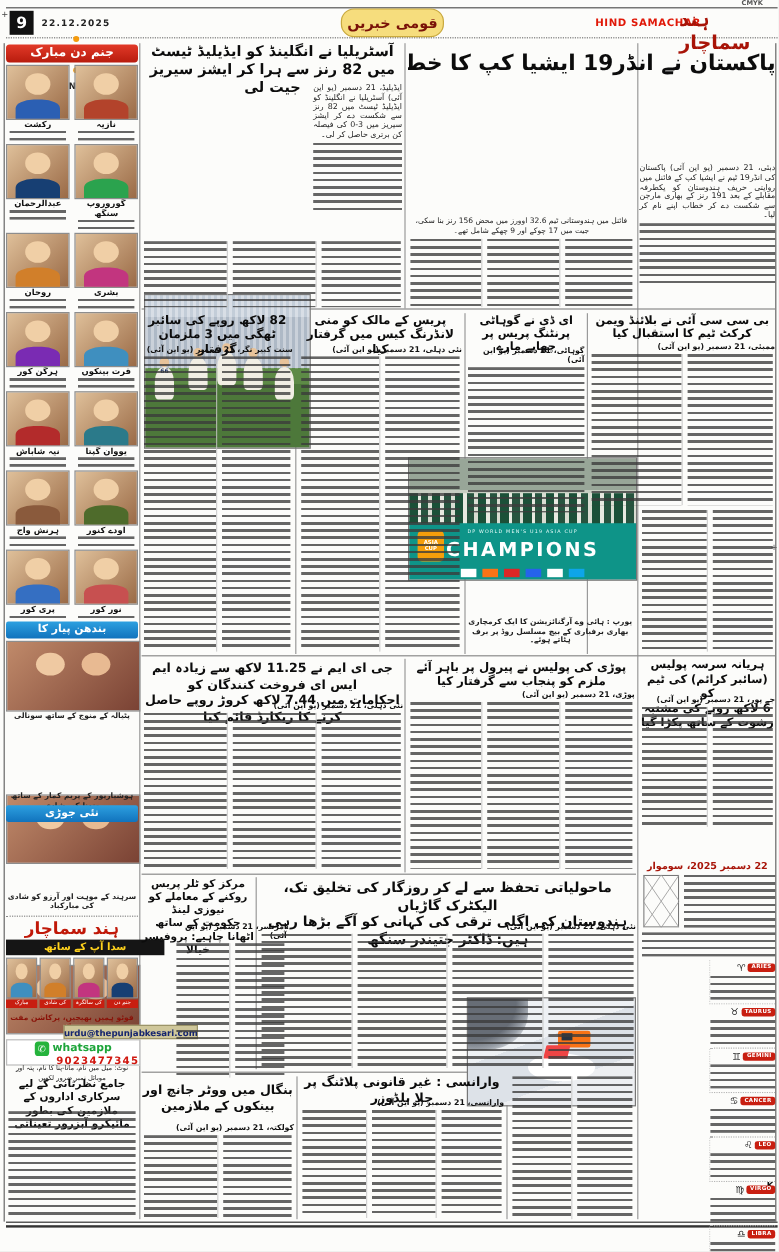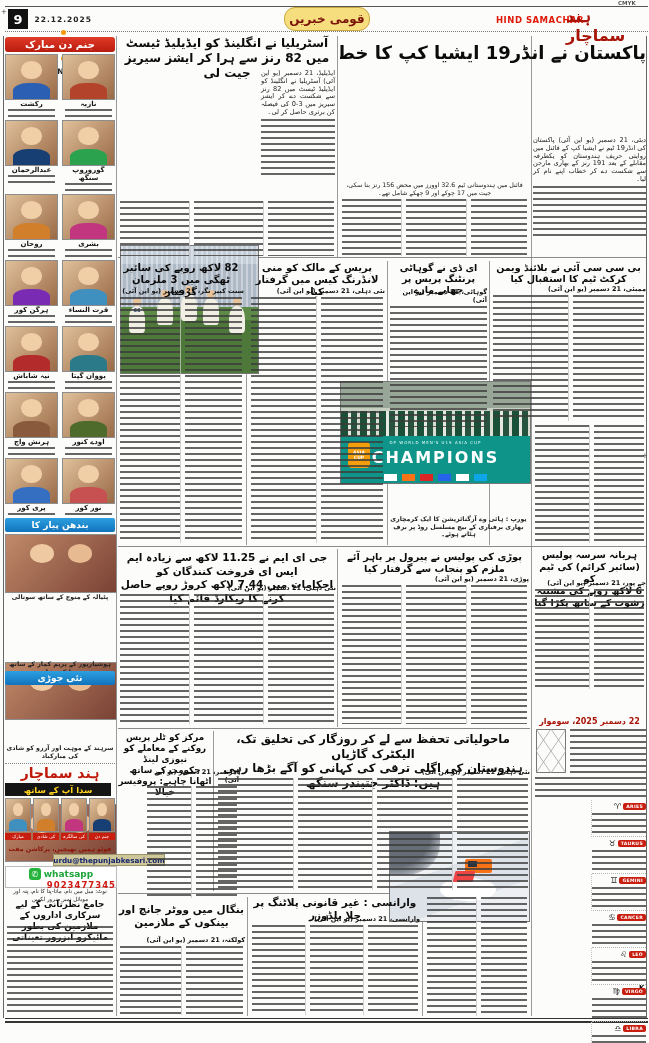--- a/index.html
+++ b/index.html
@@ -144,21 +144,21 @@
         <div class="bd-name">بشری</div>
         <div class="sim bd-sim"></div>
       </div>
       <div class="bd-cell">
         <div class="ph bd-photo" style="--shirt: #d17f2a;"></div>
         <div class="bd-name">روحان</div>
         <div class="sim bd-sim"></div>
       </div>
       <div class="bd-cell">
         <div class="ph bd-photo" style="--shirt: #3f8fbf;"></div>
-        <div class="bd-name">قرت النساء</div>
+        <div class="bd-name">قرت بینکوں</div>
         <div class="sim bd-sim"></div>
       </div>
       <div class="bd-cell">
         <div class="ph bd-photo" style="--shirt: #7a2bb3;"></div>
         <div class="bd-name">ہرگن کور</div>
         <div class="sim bd-sim"></div>
       </div>
       <div class="bd-cell">
         <div class="ph bd-photo" style="--shirt: #2b7a8a;"></div>
         <div class="bd-name">یووان گپتا</div>
@@ -195,21 +195,21 @@
   <div class="abs couple" style="left:5px;top:534px;width:110px;height:57px;"></div>
   <div class="abs cap" style="left:5px;top:593px;width:110px;">پٹیالہ کے منوج کے ساتھ سونالی</div>
   <div class="abs couple" style="left:5px;top:603px;width:110px;height:56px;--shirt:#8a2be2;"></div>
   <div class="abs cap" style="left:5px;top:660px;width:110px;">ہوشیارپور کے پریم کمار کے ساتھ وندنا کی شادی</div>
   <div class="abs banner-blue" style="left:5px;top:671px;width:110px;height:14px;">نئی جوڑی</div>
   <div class="abs couple" style="left:5px;top:687px;width:110px;height:56px;"></div>
   <div class="abs cap" style="left:5px;top:744px;width:110px;">سرہند کے موہت اور آرزو کو شادی کی مبارکباد</div>
 
   <div class="abs" style="left:5px;top:763px;width:110px;border-top:1px dotted #888;"></div>
   <div class="abs" style="left:5px;top:765px;width:110px;text-align:center;color:#c01808;font-weight:bold;font-size:14px;direction:rtl;">ہند سماچار</div>
-  <div class="abs ad-strip" style="left:5px;top:783px;width:106px;height:13px;">سدا آپ کے ساتھ</div>
+  <div class="abs ad-strip" style="left:5px;top:783px;width:132px;height:13px;">سدا آپ کے ساتھ</div>
   <div id="ad-photos" class="abs" style="left:5px;top:798px;width:110px;display:flex;gap:2px;direction:rtl;">
       <div style="width: 26px;">
         <div class="ph" style="height: 32px; --shirt: #173f73;"></div>
         <div style="background: rgb(200, 30, 16); color: rgb(255, 255, 255); font-size: 4.6px; text-align: center; line-height: 7px; height: 7px; direction: rtl; margin-top: 1px;">جنم دن</div>
       </div>
       <div style="width: 26px;">
         <div class="ph" style="height: 32px; --shirt: #c2357f;"></div>
         <div style="background: rgb(200, 30, 16); color: rgb(255, 255, 255); font-size: 4.6px; text-align: center; line-height: 7px; height: 7px; direction: rtl; margin-top: 1px;">کی سالگرہ</div>
       </div>
       <div style="width: 26px;">

